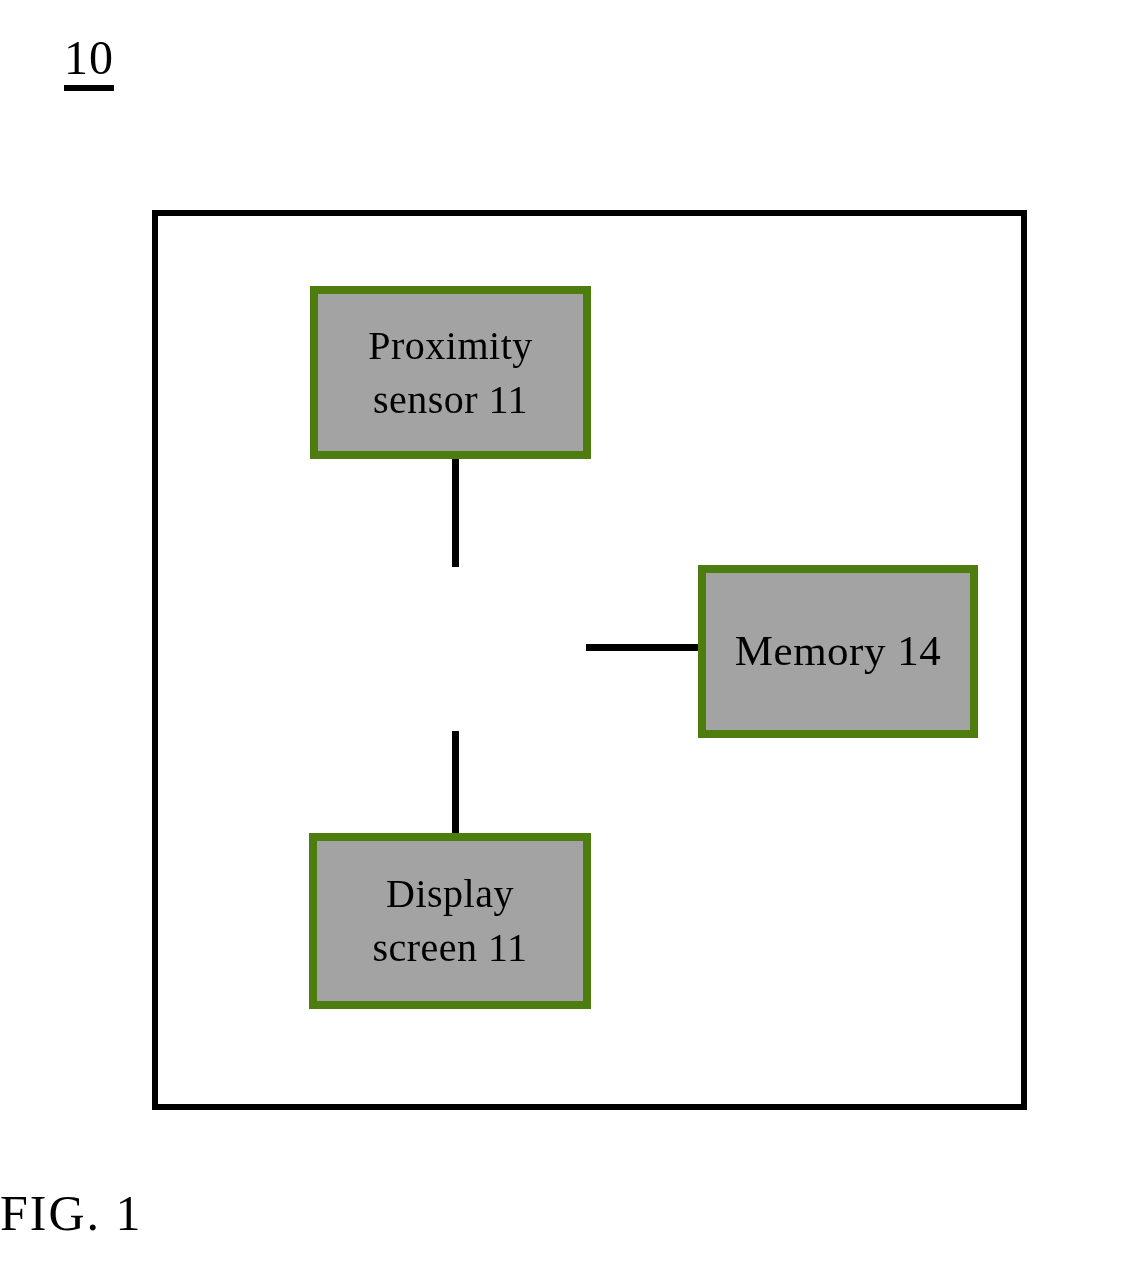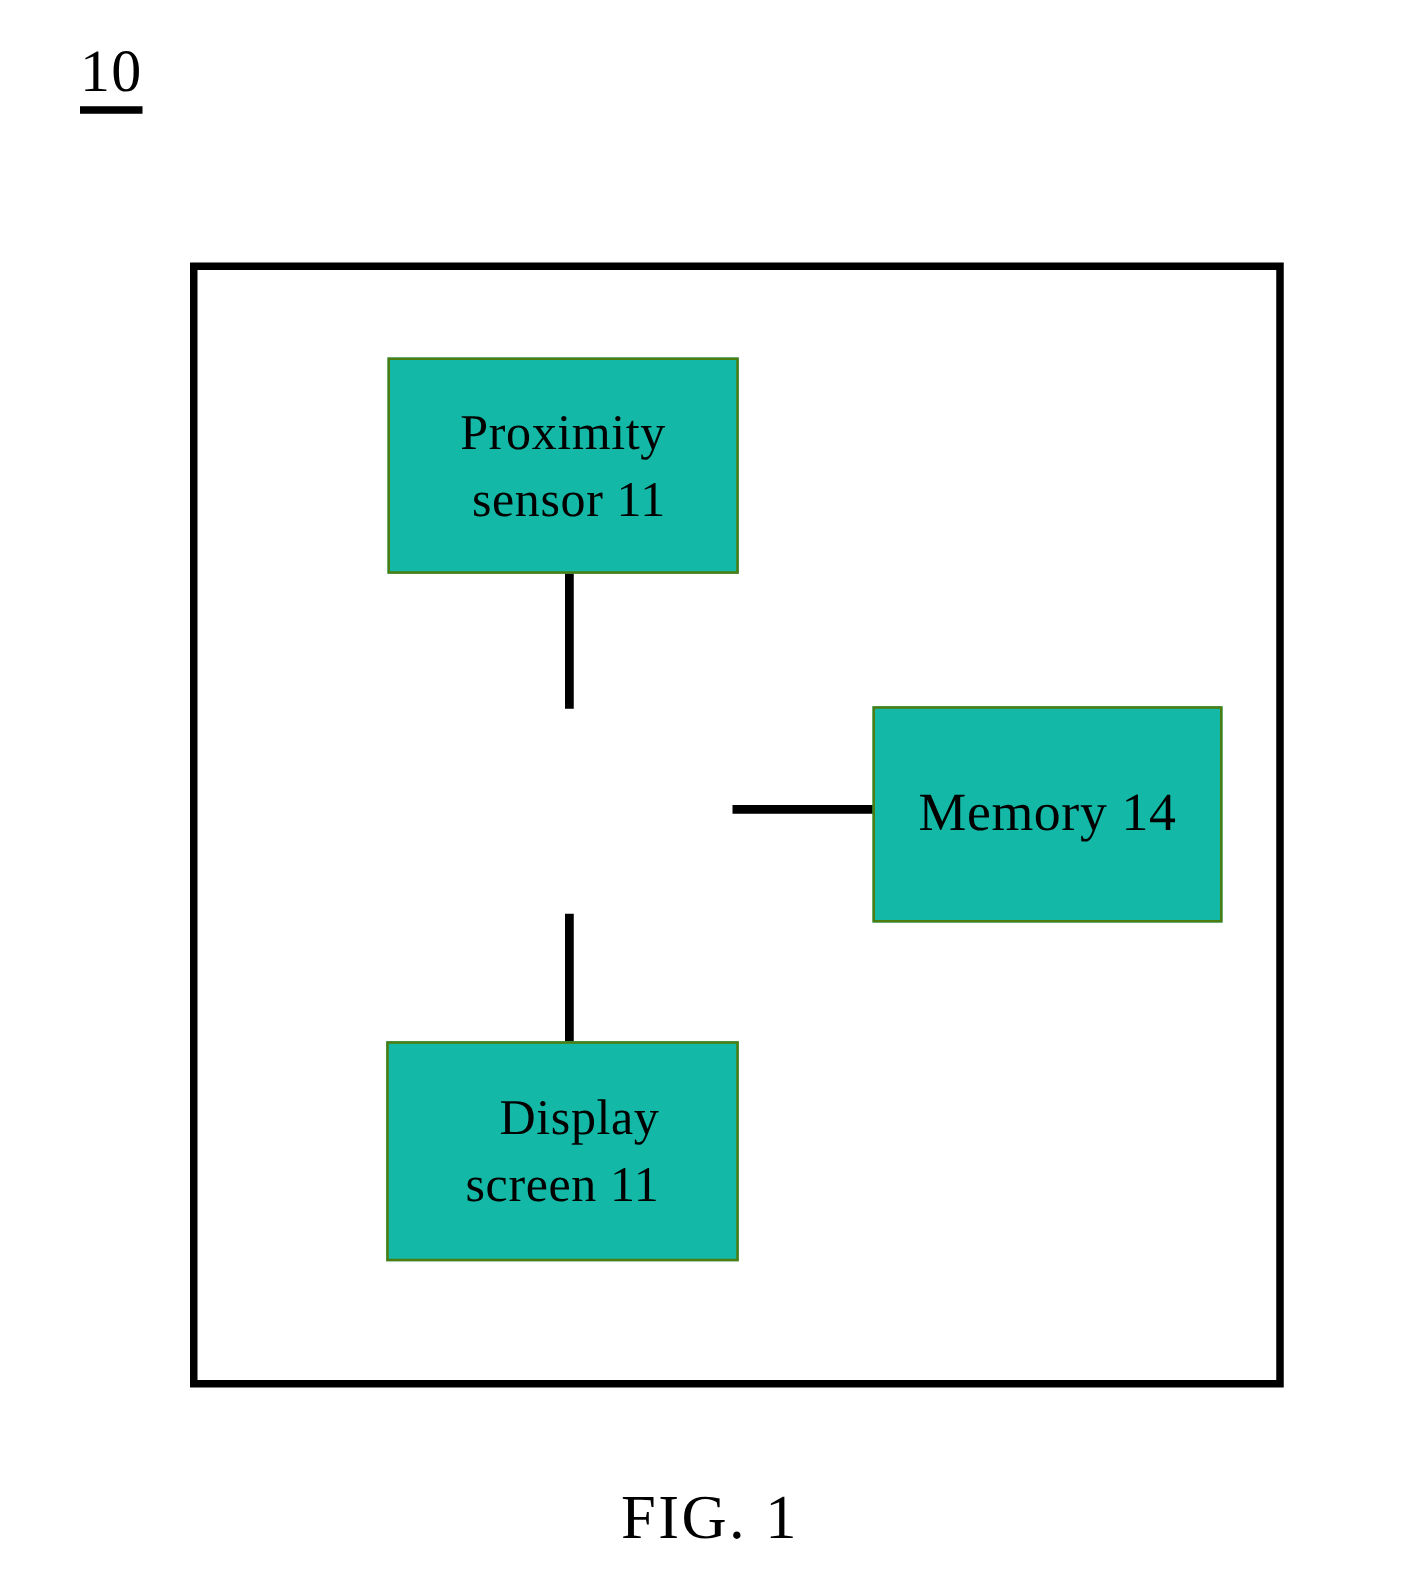--- a/index.html
+++ b/index.html
@@ -43,27 +43,27 @@
     width: 875px;
     height: 900px;
     border: 6px solid #000000;
     box-sizing: border-box;
     background: #ffffff;
   }
 
   
   .block {
     position: absolute;
-    border: 2px solid #4d7c0f;
+    border: 8px solid #4d7c0f;
     box-sizing: border-box;
-    background: #14b8a6;
+    background: #a3a3a3;
     display: flex;
     align-items: center;
     justify-content: center;
-    text-align: right;
+    text-align: center;
     z-index: 3;
   }
   .block .block-label {
     display: block;
     font-size: 40px;
     line-height: 1.35;
     white-space: pre-line;
     letter-spacing: 0.5px;
   }
 
@@ -130,21 +130,20 @@
     top: 644px;
     width: 116px;
   }
 
   
   .figure-caption {
     position: absolute;
     left: 0;
     top: 1188px;
     width: 1136px;
-    text-align: center;
     font-size: 50px;
     line-height: 1;
     letter-spacing: 2px;
   }
 </style>
 </head>
 <body>
 
 <div id="page">
 

